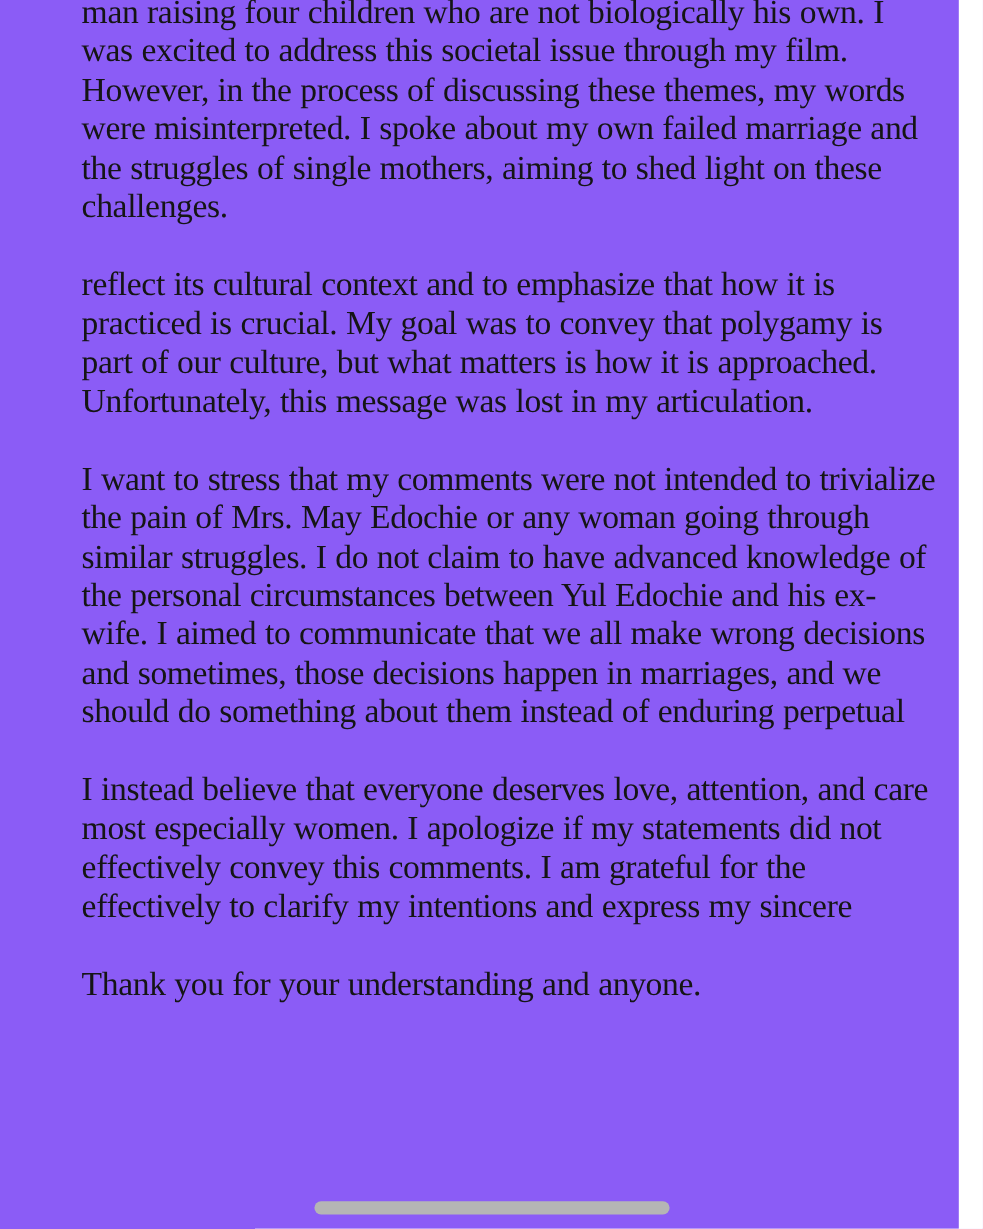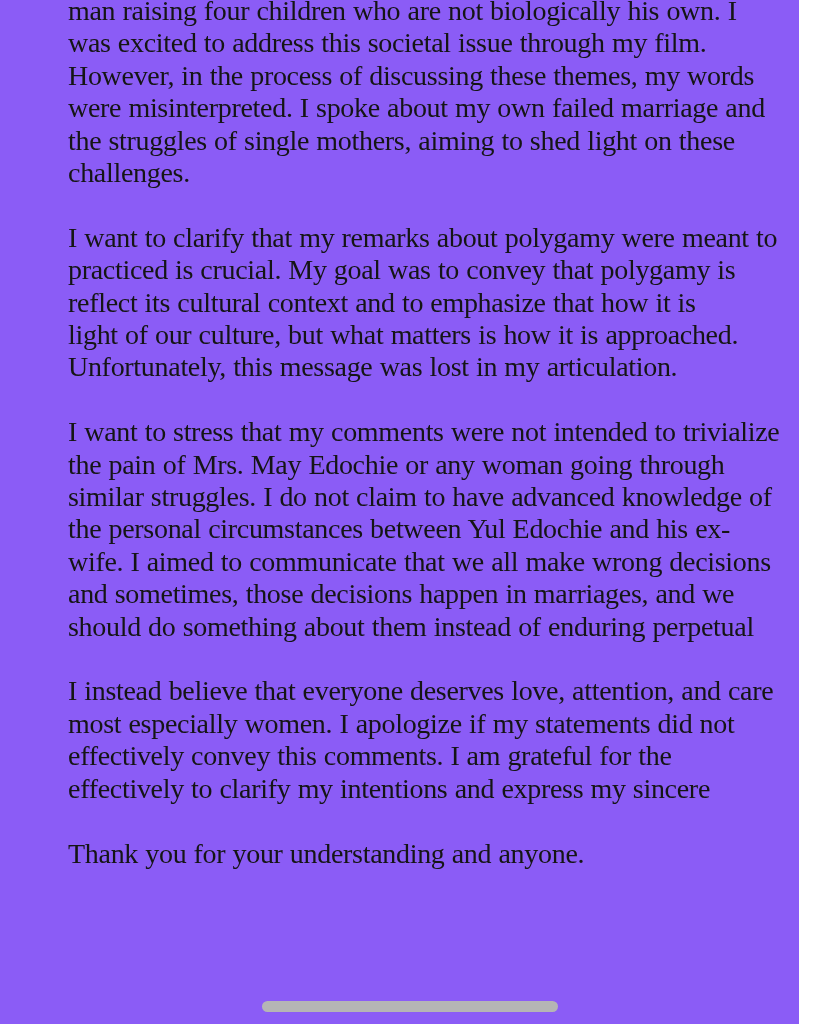--- a/index.html
+++ b/index.html
@@ -52,24 +52,23 @@
     <div class="para">
       <div class="ln">man raising four children who are not biologically his own. I</div>
       <div class="ln">was excited to address this societal issue through my film.</div>
       <div class="ln">However, in the process of discussing these themes, my words</div>
       <div class="ln">were misinterpreted. I spoke about my own failed marriage and</div>
       <div class="ln">the struggles of single mothers, aiming to shed light on these</div>
       <div class="ln">challenges.</div>
     </div>
 
     <div class="para">
-      <div class="ln">I want to clarify that my remarks about polygamy were meant to</div>
+      <div class="ln">reflect its cultural context and to emphasize that how it is</div>
       <div class="ln">practiced is crucial. My goal was to convey that polygamy is</div>
-      <div class="ln">reflect its cultural context and to emphasize that how it is</div>
-      <div class="ln">light of our culture, but what matters is how it is approached.</div>
+      <div class="ln">part of our culture, but what matters is how it is approached.</div>
       <div class="ln">Unfortunately, this message was lost in my articulation.</div>
     </div>
 
     <div class="para">
       <div class="ln">I want to stress that my comments were not intended to trivialize</div>
       <div class="ln">the pain of Mrs. May Edochie or any woman going through</div>
       <div class="ln">similar struggles. I do not claim to have advanced knowledge of</div>
       <div class="ln">the personal circumstances between Yul Edochie and his ex-</div>
       <div class="ln">wife. I aimed to communicate that we all make wrong decisions</div>
       <div class="ln">and sometimes, those decisions happen in marriages, and we</div>

